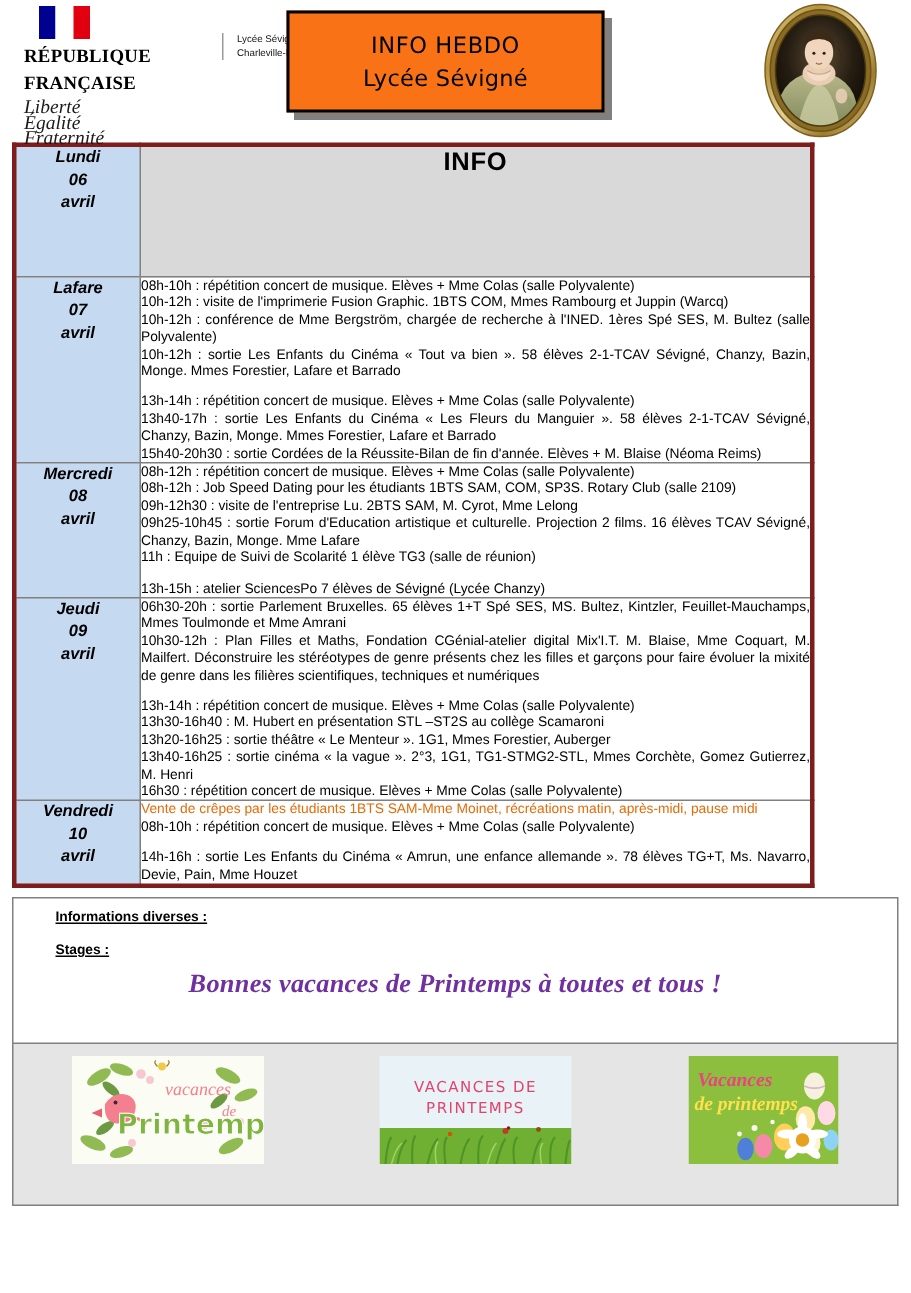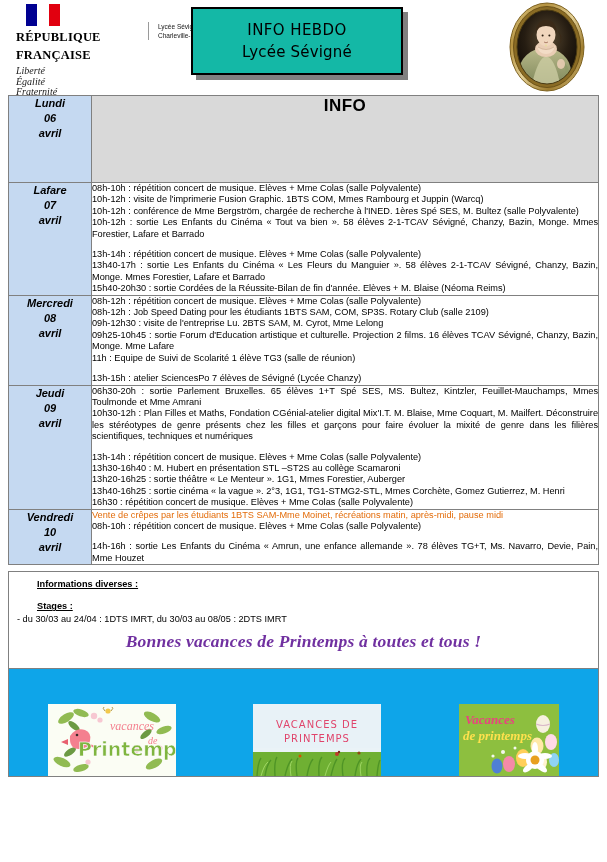--- a/index.html
+++ b/index.html
@@ -44,21 +44,21 @@
     font-weight: bold;
     font-size: 12.5px;
     line-height: 14px;
     letter-spacing: 0.2px;
     color: #000000;
     margin-top: 4px;
   }
   .rf-devise {
     font-family: "Liberation Serif", serif;
     font-style: italic;
-    font-size: 10px;
+    font-size: 13px;
     line-height: 10.5px;
     color: #1a1a1a;
     margin-top: 4px;
   }
   .lycee-block {
     position: absolute;
     left: 148px;
     top: 22px;
     padding-left: 9px;
     border-left: 1px solid #9a9a9a;
@@ -75,21 +75,21 @@
     width: 212px;
     height: 68px;
     background: #808080;
   }
   .title-box {
     position: absolute;
     left: 191px;
     top: 7px;
     width: 208px;
     height: 64px;
-    background: #14b8a6;
+    background: #f97316;
     border: 2px solid #000000;
     display: flex;
     flex-direction: column;
     align-items: center;
     justify-content: center;
   }
   .title-line1 {
     font-family: "DejaVu Sans", sans-serif;
     font-size: 15px;
     line-height: 22px;
@@ -109,25 +109,25 @@
     position: absolute;
     left: 504px;
     top: 2px;
     width: 86px;
     height: 90px;
   }
   .portrait svg { display: block; }
 
   
   .schedule {
-    width: 591px;
+    width: 535px;
     margin: 0 8px;
     border-collapse: collapse;
     table-layout: fixed;
-    border: 1px solid #7f1d1d;
+    border: 3px solid #7f1d1d;
   }
   .schedule td {
     border: 1px solid #808080;
     vertical-align: top;
     padding: 0;
   }
   .day-cell {
     width: 82px;
     background: #c5d9f1;
     text-align: center;
@@ -199,24 +199,24 @@
 
   
   .imgstrip {
     width: 591px;
     margin: 0 8px;
     border: 1px solid #808080;
     border-top: none;
     box-sizing: border-box;
     height: 108px;
     display: flex;
-    align-items: flex-end;
+    align-items: flex-start;
     justify-content: space-around;
     padding-top: 8px;
-    background: #0ea5e9;
+    background: #e5e5e5;
   }
   .vimg { display: block; }
 </style>
 </head>
 <body>
 
 <div class="header">
 
   <div class="marianne-block">
     <div class="flag">
@@ -367,21 +367,20 @@
           <div class="evt">14h-16h : sortie Les Enfants du Cinéma « Amrun, une enfance allemande ». 78 élèves TG+T, Ms. Navarro, Devie, Pain, Mme Houzet</div>
         </td>
       </tr>
     </tbody>
 </table>
 
 <div class="infobox">
   <div class="info-head">Informations diverses :</div>
   <div class="info-spacer"></div>
   <div class="info-head">Stages :</div>
-  <div class="info-line">- du 30/03 au 24/04 : 1DTS IMRT, du 30/03 au 08/05 : 2DTS IMRT</div>
   <div class="greeting">Bonnes vacances de Printemps à toutes et tous !</div>
 </div>
 
 <div class="imgstrip">
 
   <div>
     <svg class="vimg" width="128" height="72" viewBox="0 0 128 72">
       <rect width="128" height="72" fill="#fbfdf4"></rect>
       <g fill="#8cb84a" opacity="0.95">
         <ellipse cx="18" cy="14" rx="9" ry="4" transform="rotate(-32 18 14)"></ellipse>

